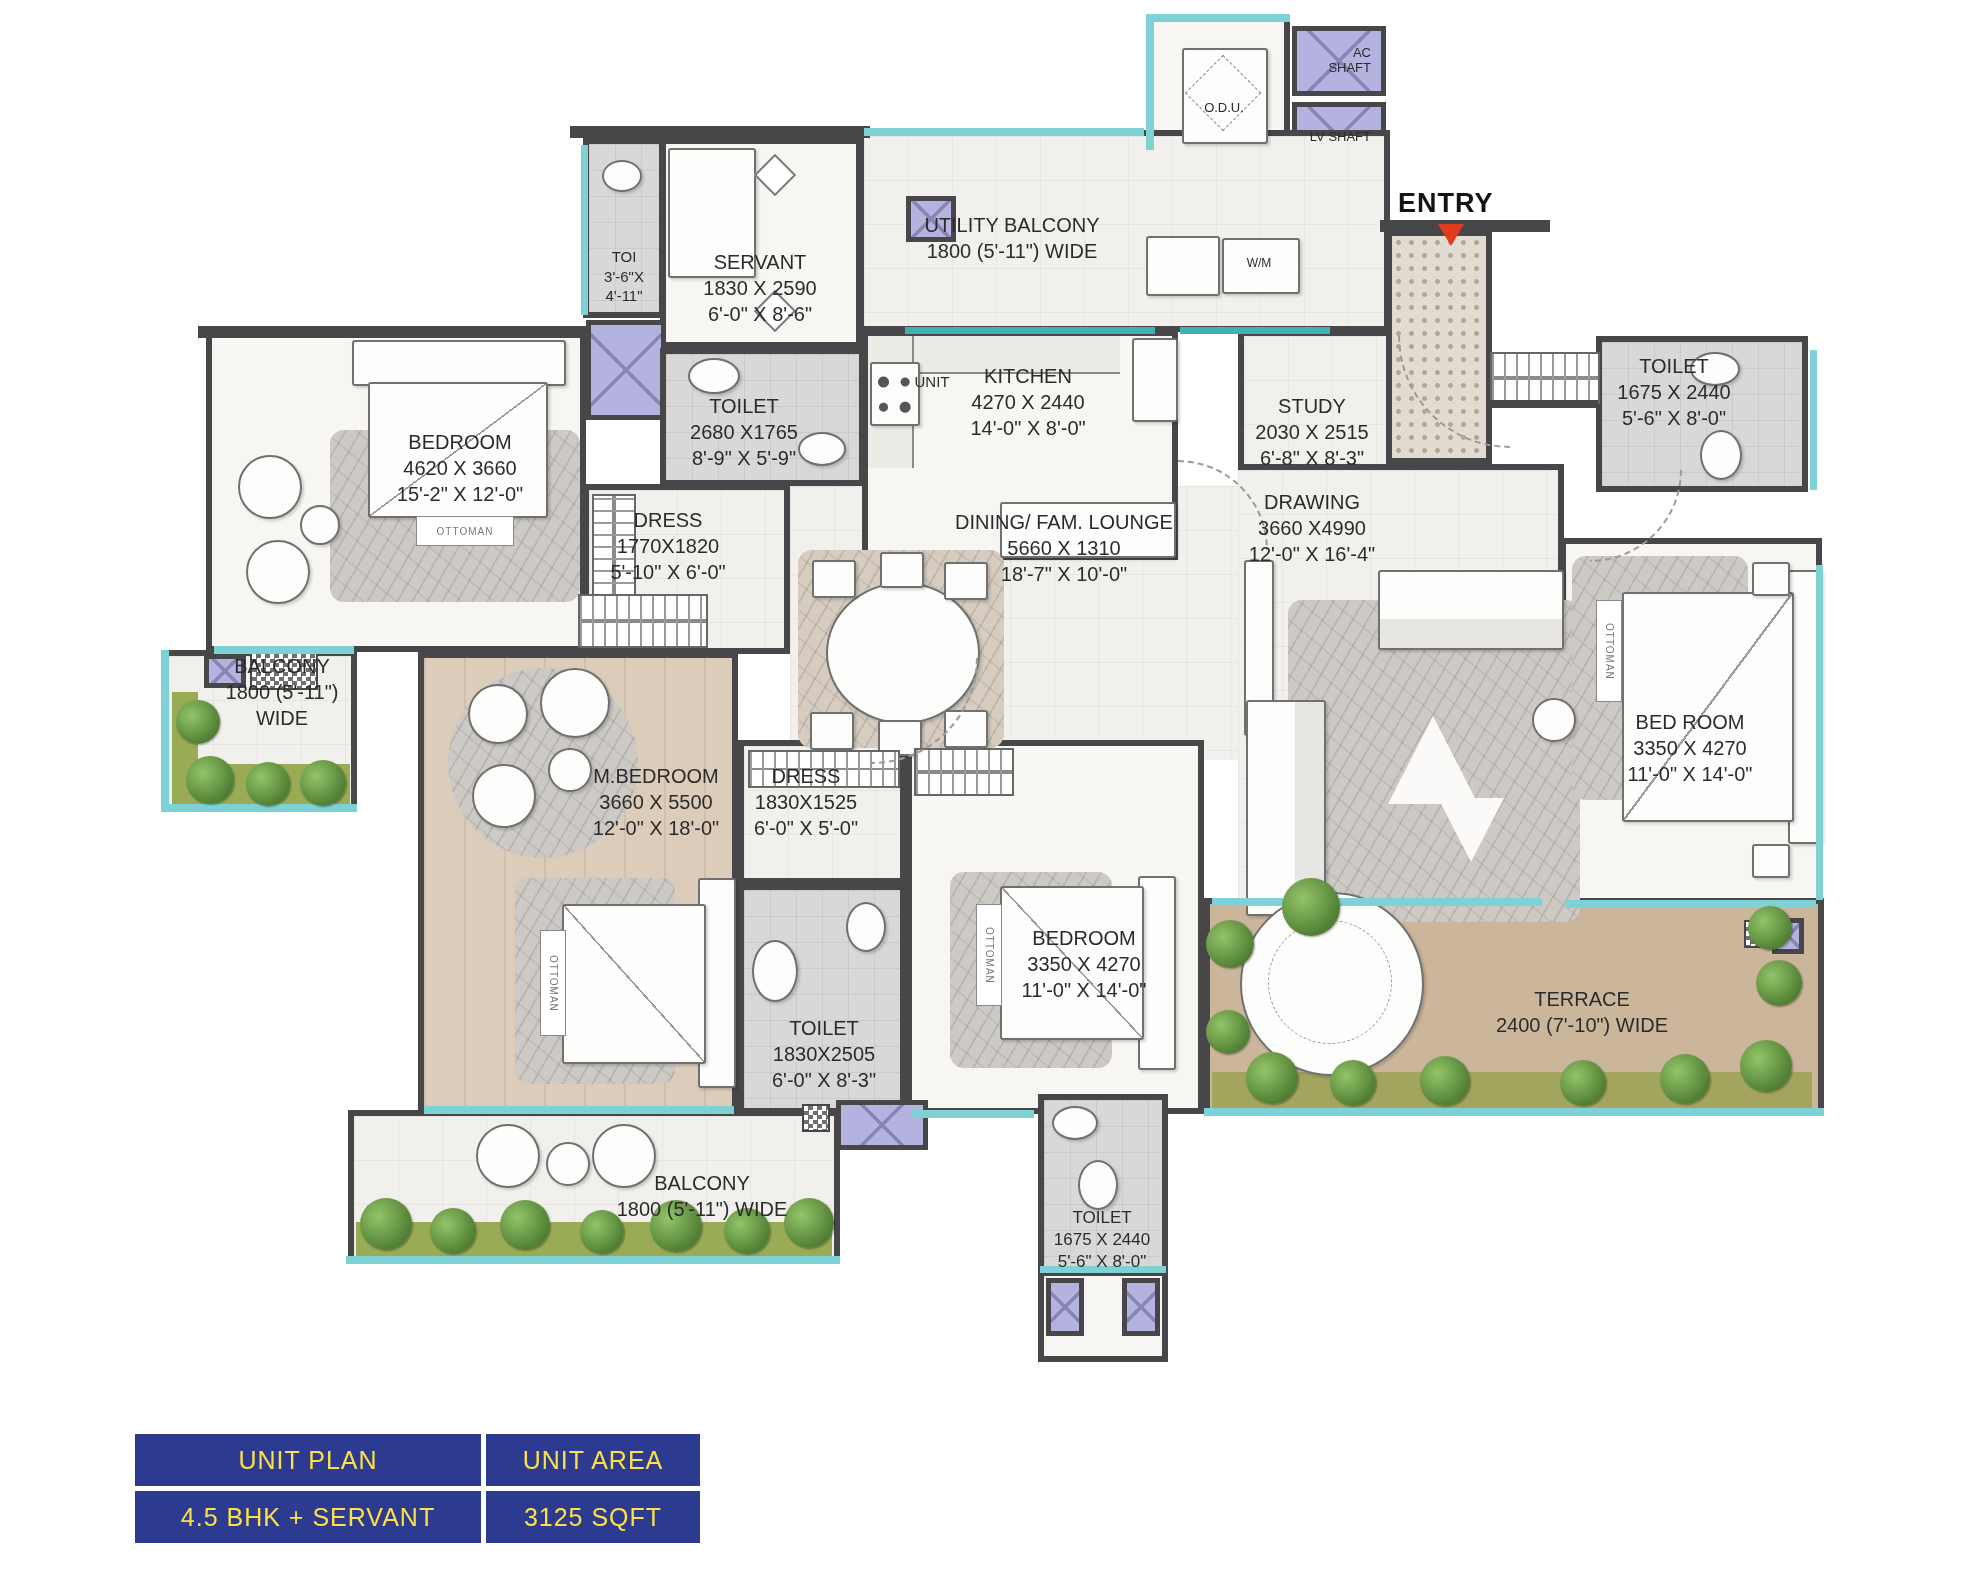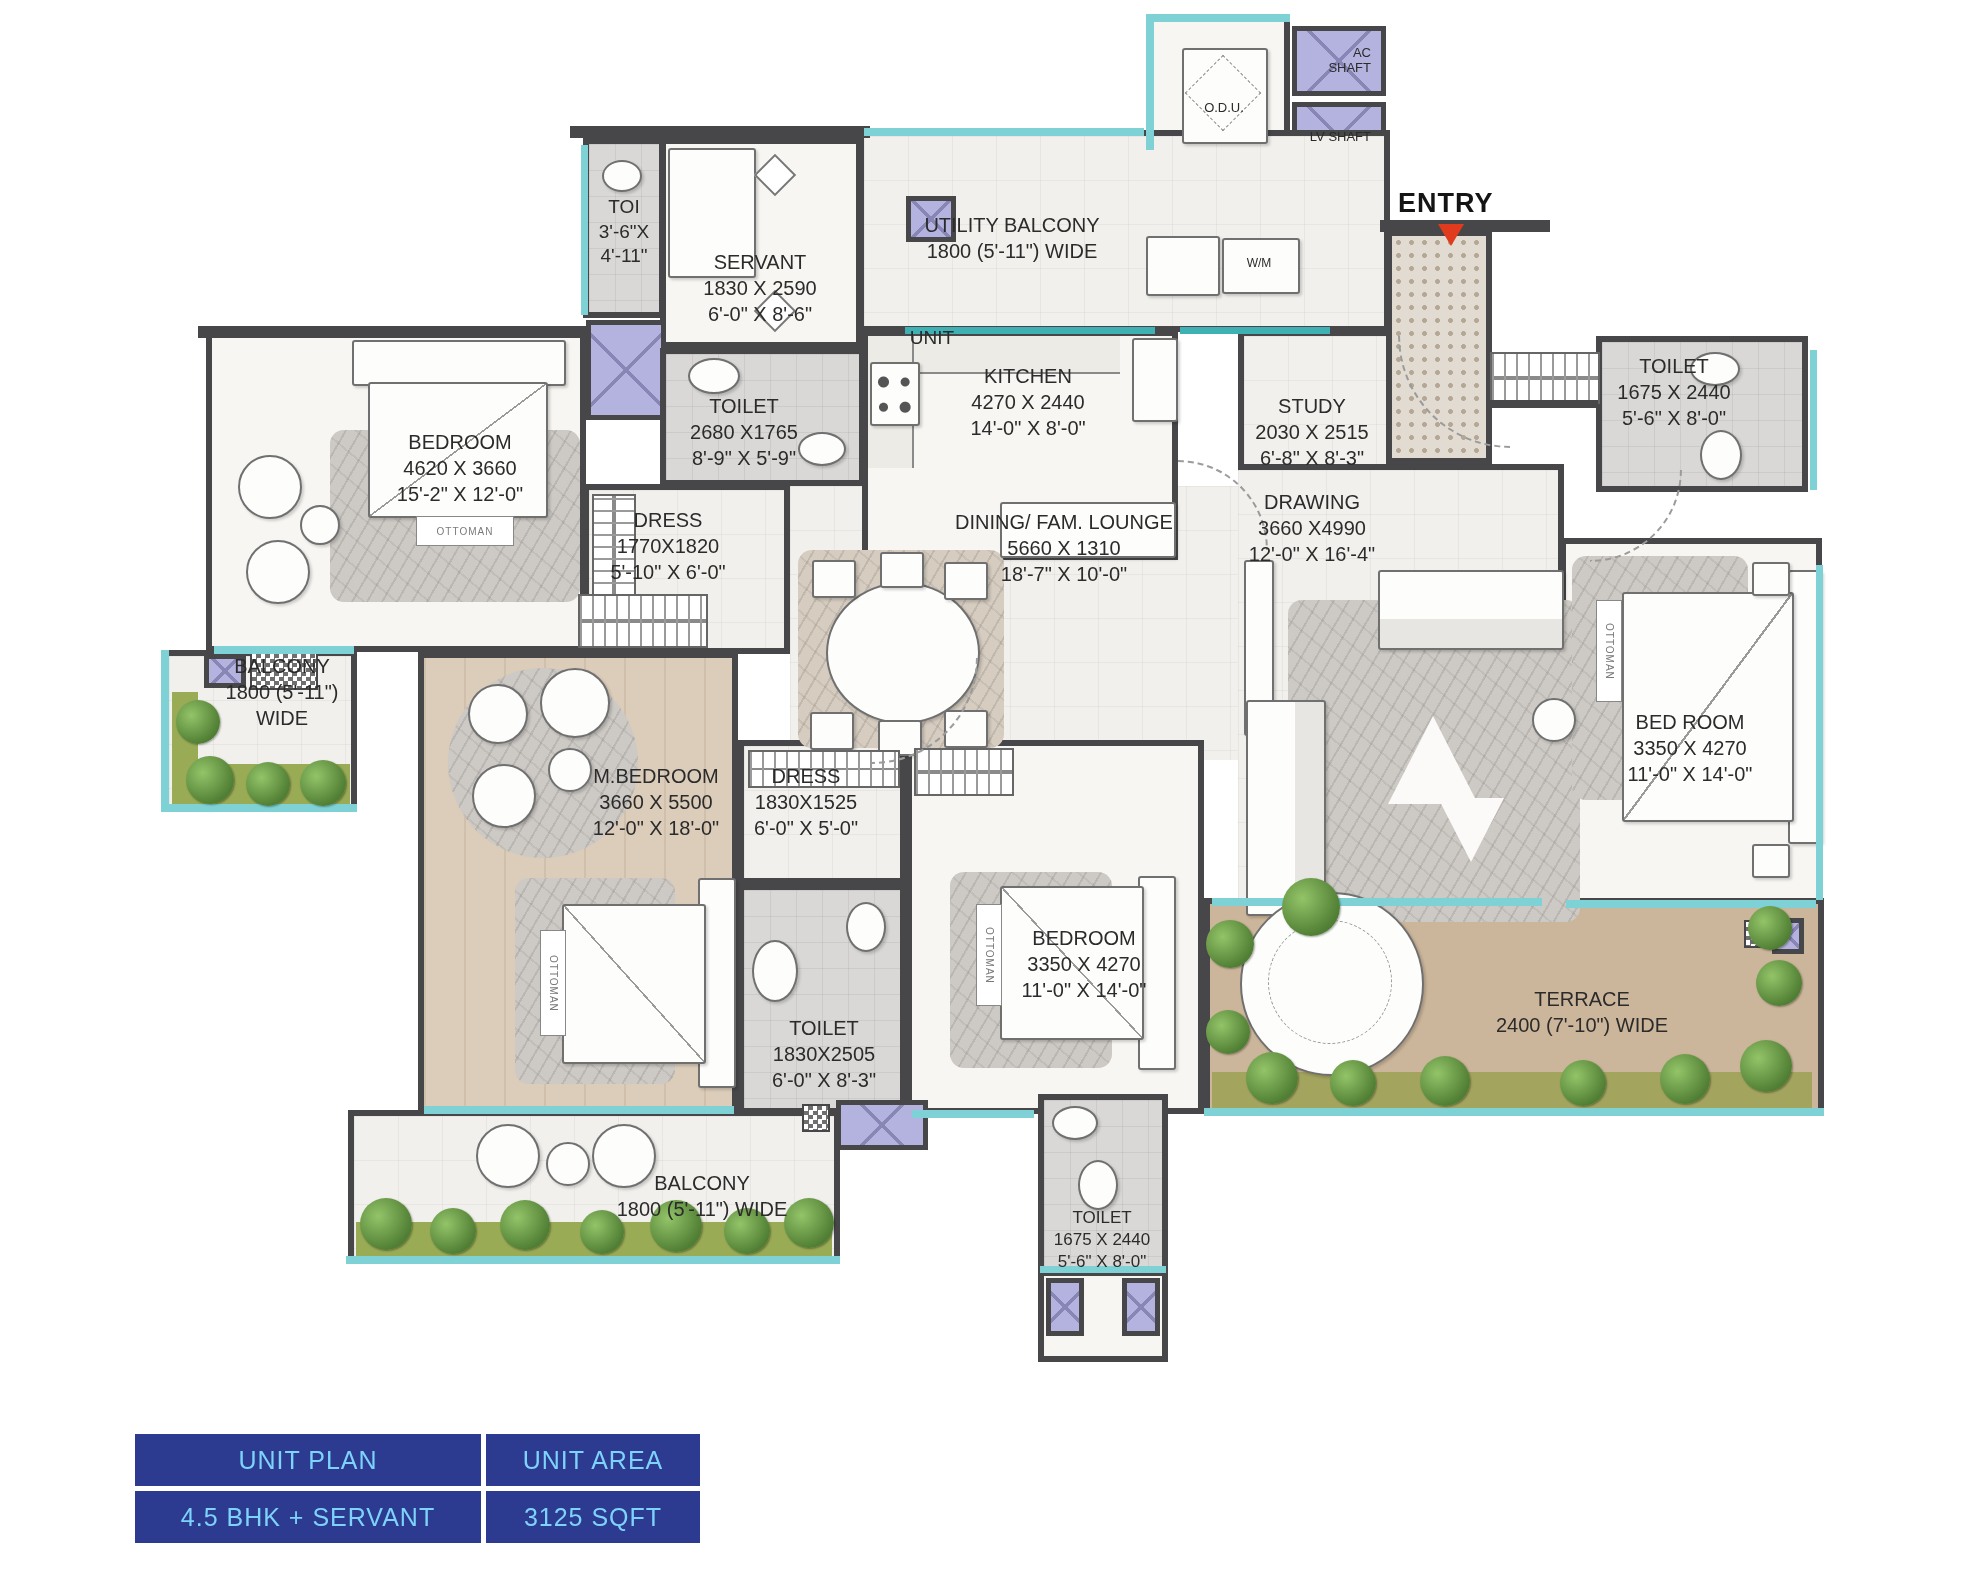--- a/index.html
+++ b/index.html
@@ -39,41 +39,41 @@
   .rugtan{background-color:#d6ccc0;}
   .wave{position:absolute;background-color:#fff;border:2px solid #666;z-index:15;background-image:
      repeating-linear-gradient(90deg,#9a9a9a 0 2px,transparent 2px 12px),
      linear-gradient(transparent 46%,#8a8a8a 46%,#8a8a8a 54%,transparent 54%);}
   .wavev{position:absolute;background-color:#fff;border:2px solid #666;z-index:15;background-image:
      repeating-linear-gradient(0deg,#9a9a9a 0 2px,transparent 2px 12px),
      linear-gradient(90deg,transparent 46%,#8a8a8a 46%,#8a8a8a 54%,transparent 54%);}
   .rlabel{position:absolute;transform:translate(-50%,-50%);text-align:center;z-index:50;
      color:#2b2b2b;font-size:20px;line-height:1.3;white-space:nowrap;}
   .rlabel span{display:block;}
-  .small{font-size:19px;}
+  .small{font-size:15px;margin-top:44px;}
   .tiny{font-size:13px;line-height:1.15;text-align:right;}
   .ottv{position:absolute;z-index:16;writing-mode:vertical-rl;text-orientation:mixed;
      font-size:10px;color:#7a7a7a;letter-spacing:1px;border:1.5px solid #888;background:#fff;
      display:flex;align-items:center;justify-content:center;}
   .otth{position:absolute;z-index:16;font-size:10px;color:#7a7a7a;letter-spacing:1px;
      border:1.5px solid #888;background:#fff;display:flex;align-items:center;justify-content:center;}
   .arc{position:absolute;z-index:20;border-top:2px dashed #9b9b9b;border-right:2px dashed #9b9b9b;
      border-radius:0 100% 0 0;}
   .burners{background-image:radial-gradient(circle at 25% 30%,#555 5px,transparent 6px),
      radial-gradient(circle at 72% 30%,#555 4px,transparent 5px),
      radial-gradient(circle at 25% 72%,#555 4px,transparent 5px),
      radial-gradient(circle at 72% 72%,#555 5px,transparent 6px);}
   .tri{position:absolute;z-index:16;background:#fbfaf8;
      clip-path:polygon(50% 0,0 100%,100% 100%);filter:drop-shadow(0 0 1.5px #777);}
   .entrytxt{position:absolute;z-index:60;font-weight:bold;font-size:27px;color:#141414;letter-spacing:1px;}
   .entryarrow{position:absolute;z-index:60;width:0;height:0;border-left:13px solid transparent;
      border-right:13px solid transparent;border-top:22px solid #e03b1c;}
   .utable{position:absolute;left:135px;top:1434px;display:grid;z-index:70;
      grid-template-columns:346px 214px;grid-auto-rows:52px;gap:5px;}
-  .ucell{background:#2c3a8f;color:#7dd3fc;display:flex;align-items:center;justify-content:center;
+  .ucell{background:#2c3a8f;color:#fde047;display:flex;align-items:center;justify-content:center;
      font-size:25px;letter-spacing:1px;}
   .diam{position:absolute;width:26px;height:26px;border:2px solid #777;background:#fff;
      transform:rotate(45deg);z-index:16;}
 </style>
 </head>
 <body>
 
 <div class="plan">
 
   <div class="abs tiles" style="left:790px;top:486px;width:450px;height:274px;"></div>

